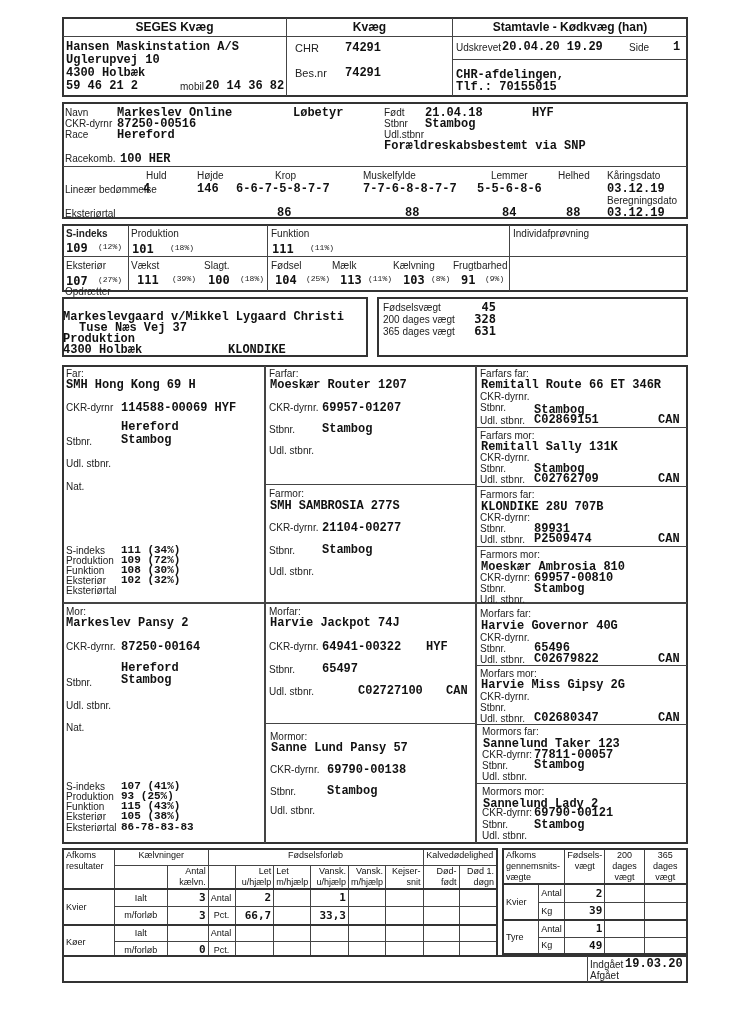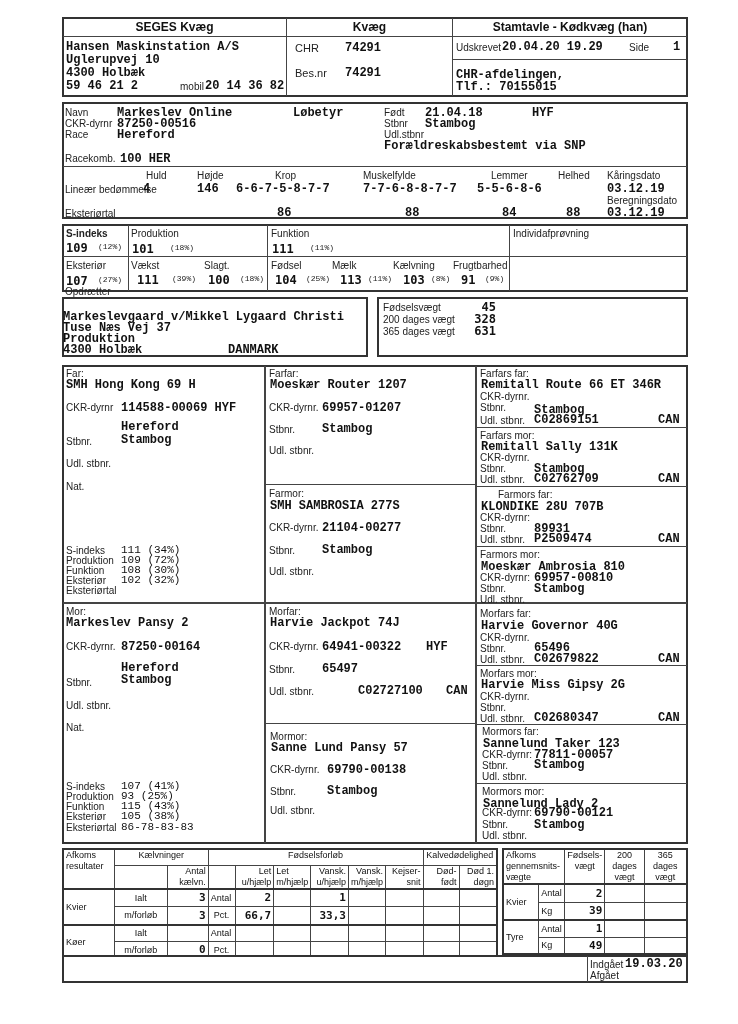--- a/index.html
+++ b/index.html
@@ -2,21 +2,21 @@
 <html><head>
 <meta charset="utf-8">
 <style>
   html,body{margin:0;padding:0;background:#fff;}
   body{width:738px;height:1024px;position:relative;overflow:hidden;font-family:"Liberation Sans",sans-serif;color:#111;}
   .box{position:absolute;border:2px solid #333;box-sizing:border-box;background:#fff;}
   .ln{position:absolute;background:#444;}
   .t{position:absolute;white-space:nowrap;}
   .lb{font-family:"Liberation Sans",sans-serif;font-size:10px;color:#222;}
   .v{font-family:"Liberation Mono",monospace;font-weight:bold;font-size:12px;color:#111;}
-  .vs{font-family:"Liberation Mono",monospace;font-weight:normal;font-size:11px;color:#111;}
+  .vs{font-family:"Liberation Mono",monospace;font-weight:bold;font-size:11px;color:#111;}
   .p{font-family:"Liberation Mono",monospace;font-size:8px;color:#222;}
   .hd{font-family:"Liberation Sans",sans-serif;font-weight:bold;font-size:12px;text-align:center;}
   .sv{font-family:"DejaVu Sans Mono",monospace;font-weight:bold;font-size:12px;}
   .c{text-align:center;}
   table.g{position:absolute;border-collapse:collapse;font-family:"Liberation Sans",sans-serif;font-size:9px;}
   table.g td{border:1px solid #444;padding:0 2px;height:16px;box-sizing:border-box;vertical-align:middle;}
   table.g td.n{font-family:"DejaVu Sans Mono",monospace;font-weight:bold;font-size:11px;text-align:right;}
   table.g td.h{text-align:center;vertical-align:top;line-height:11px;}
 </style>
 </head>
@@ -130,24 +130,24 @@
 <div class="t lb" style="left:393px;top:260px;">Kælvning</div>
 <div class="t sv" style="left:403px;top:273px;">103</div>
 <div class="t p" style="left:431px;top:274px;">(8%)</div>
 <div class="t lb" style="left:453px;top:260px;">Frugtbarhed</div>
 <div class="t sv" style="left:461px;top:273px;">91</div>
 <div class="t p" style="left:485px;top:274px;">(9%)</div>
 
 <div class="box" style="left:62px;top:297px;width:306px;height:60px;"></div>
 <div class="t lb" style="left:65px;top:286px;">Opdrætter</div>
 <div class="t v" style="left:63px;top:310px;width:302px;overflow:hidden;">Markeslevgaard v/Mikkel Lygaard Christi</div>
-<div class="t v" style="left:63px;top:321px;">Tuse Næs Vej 37</div>
+<div class="t v" style="left:79px;top:321px;">Tuse Næs Vej 37</div>
 <div class="t v" style="left:63px;top:332px;">Produktion</div>
 <div class="t v" style="left:63px;top:343px;">4300 Holbæk</div>
-<div class="t v" style="left:228px;top:343px;">DANMARK</div>
+<div class="t v" style="left:228px;top:343px;">KLONDIKE</div>
 
 <div class="box" style="left:377px;top:297px;width:311px;height:60px;"></div>
 <div class="t lb" style="left:383px;top:302px;">Fødselsvægt</div>
 <div class="t sv" style="left:468px;top:300px;width:28px;text-align:right;">45</div>
 <div class="t lb" style="left:383px;top:314px;">200 dages vægt</div>
 <div class="t sv" style="left:468px;top:312px;width:28px;text-align:right;">328</div>
 <div class="t lb" style="left:383px;top:326px;">365 dages vægt</div>
 <div class="t sv" style="left:468px;top:324px;width:28px;text-align:right;">631</div>
 
 <div class="box" style="left:62px;top:365px;width:626px;height:479px;"></div>
@@ -269,21 +269,21 @@
   <div class="t v" style="left:481px;top:440px;">Remitall Sally 131K</div>
   <div class="t lb" style="left:480px;top:452px;">CKR-dyrnr.</div>
   <div class="t lb" style="left:480px;top:463px;">Stbnr.</div>
   <div class="t v" style="left:534px;top:462px;">Stambog</div>
   <div class="t lb" style="left:480px;top:474px;">Udl. stbnr.</div>
   <div class="t v" style="left:534px;top:472px;">C02762709</div>
   <div class="t v" style="left:658px;top:472px;">CAN</div>
 </div>
 
 <div>
-  <div class="t lb" style="left:480px;top:489px;margin-left:18px;">Farmors far:</div>
+  <div class="t lb" style="left:480px;top:489px;">Farmors far:</div>
   <div class="t v" style="left:481px;top:500px;">KLONDIKE 28U 707B</div>
   <div class="t lb" style="left:480px;top:512px;">CKR-dyrnr:</div>
   <div class="t lb" style="left:480px;top:523px;">Stbnr.</div>
   <div class="t v" style="left:534px;top:522px;">89931</div>
   <div class="t lb" style="left:480px;top:534px;">Udl. stbnr.</div>
   <div class="t v" style="left:534px;top:532px;">P2509474</div>
   <div class="t v" style="left:658px;top:532px;">CAN</div>
 </div>
 
 <div>

